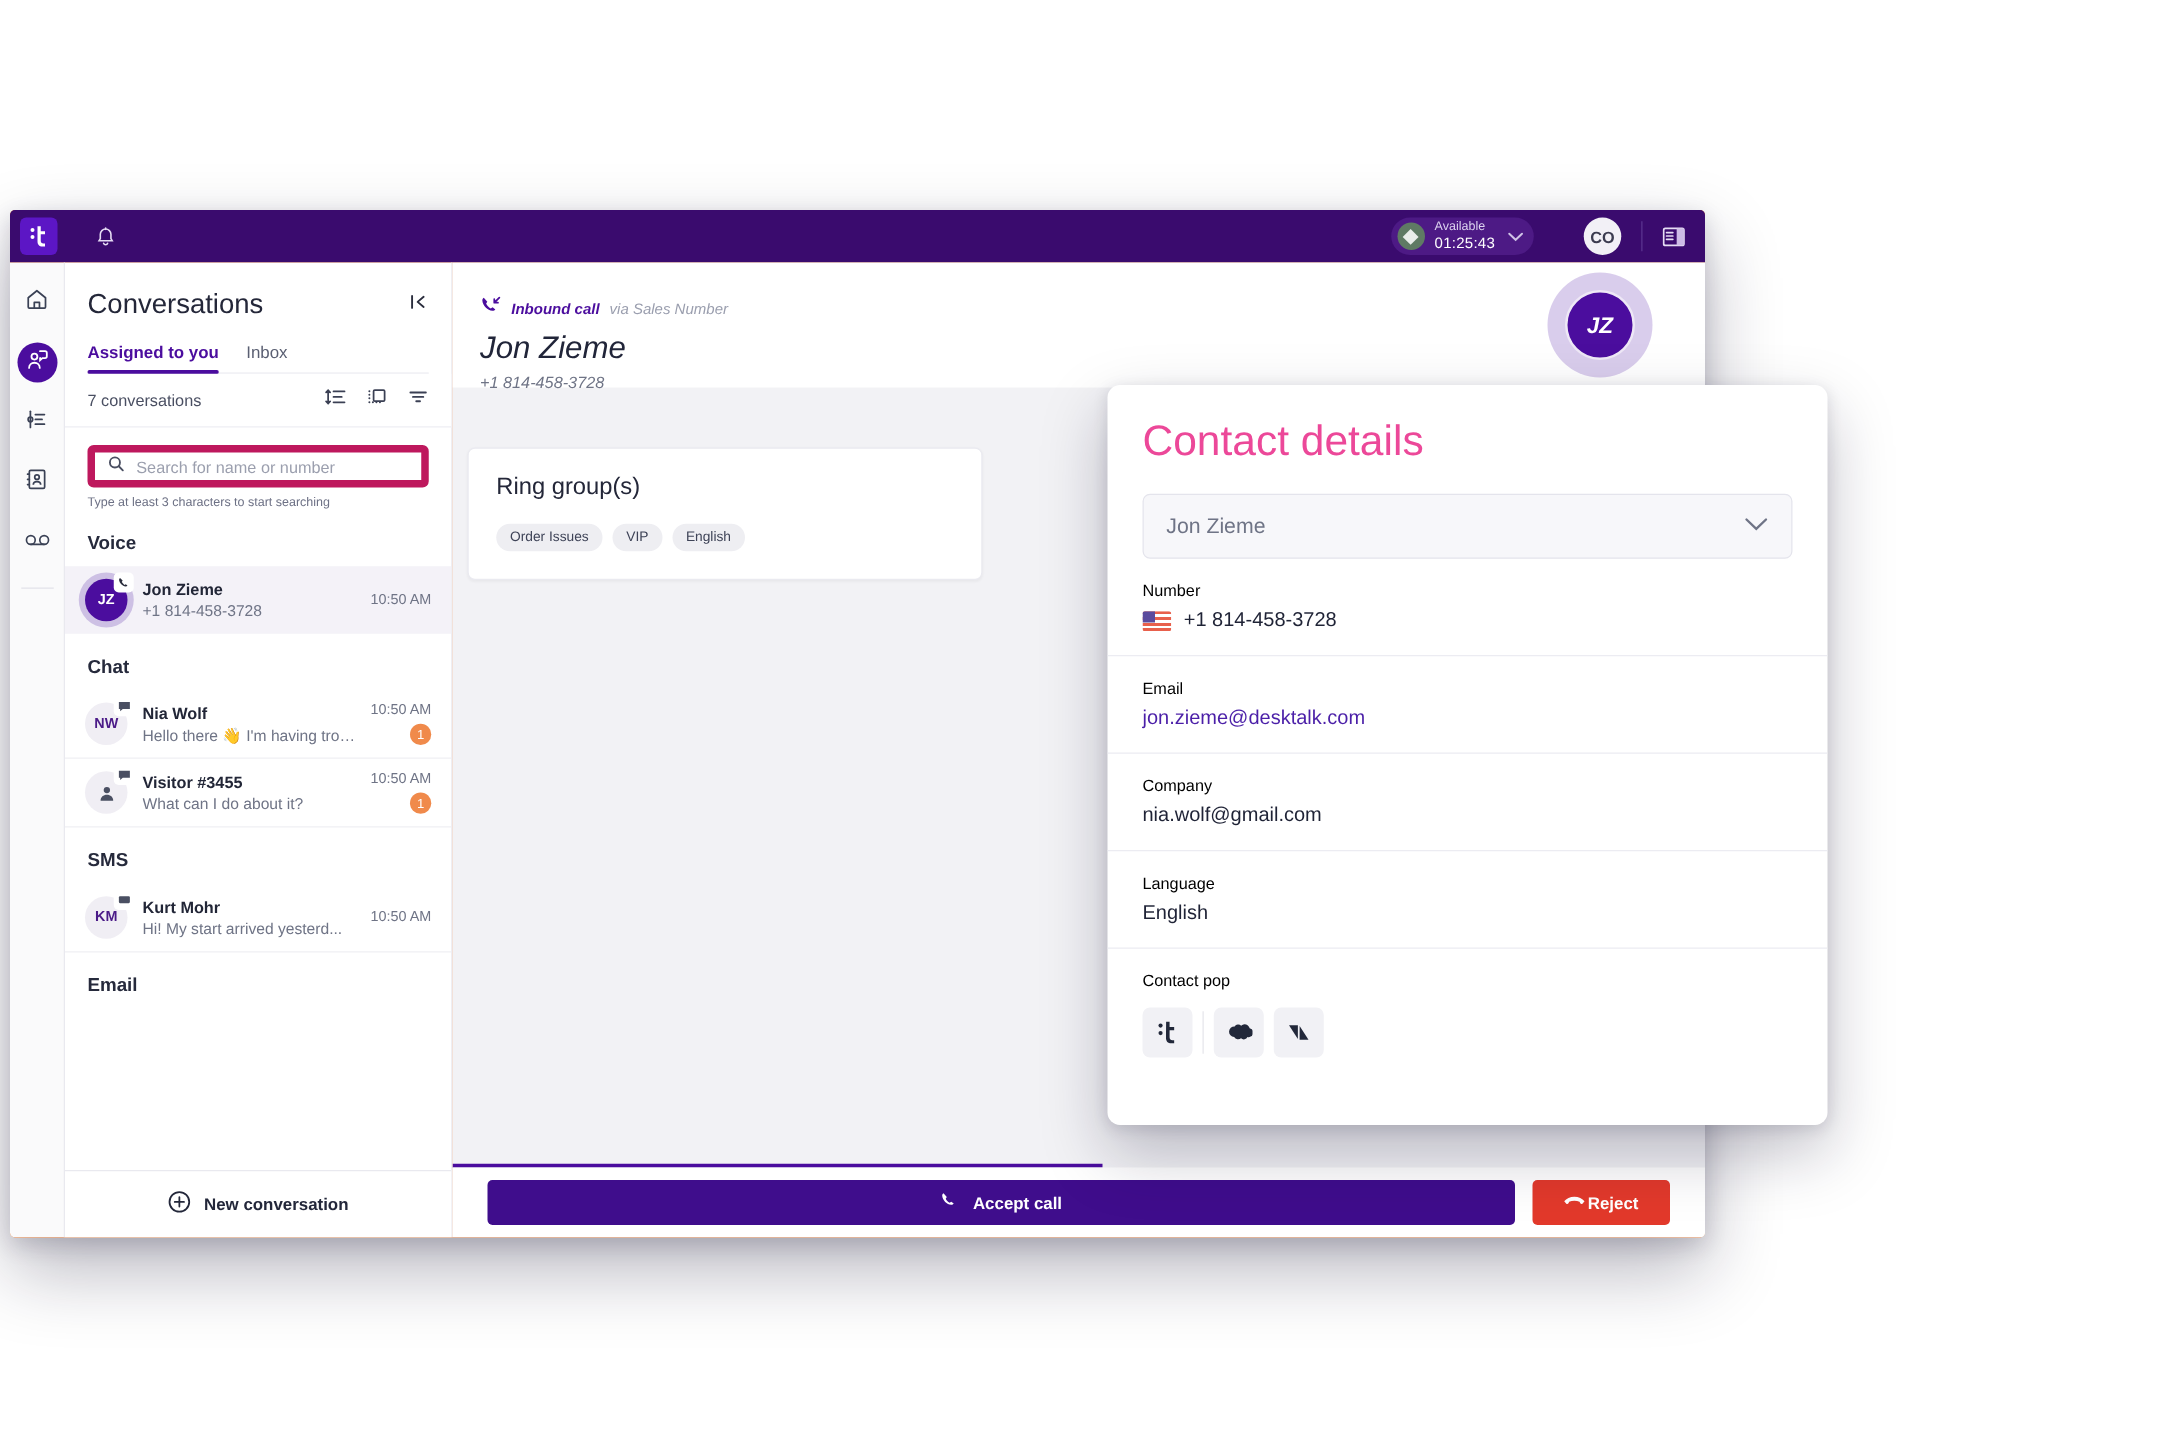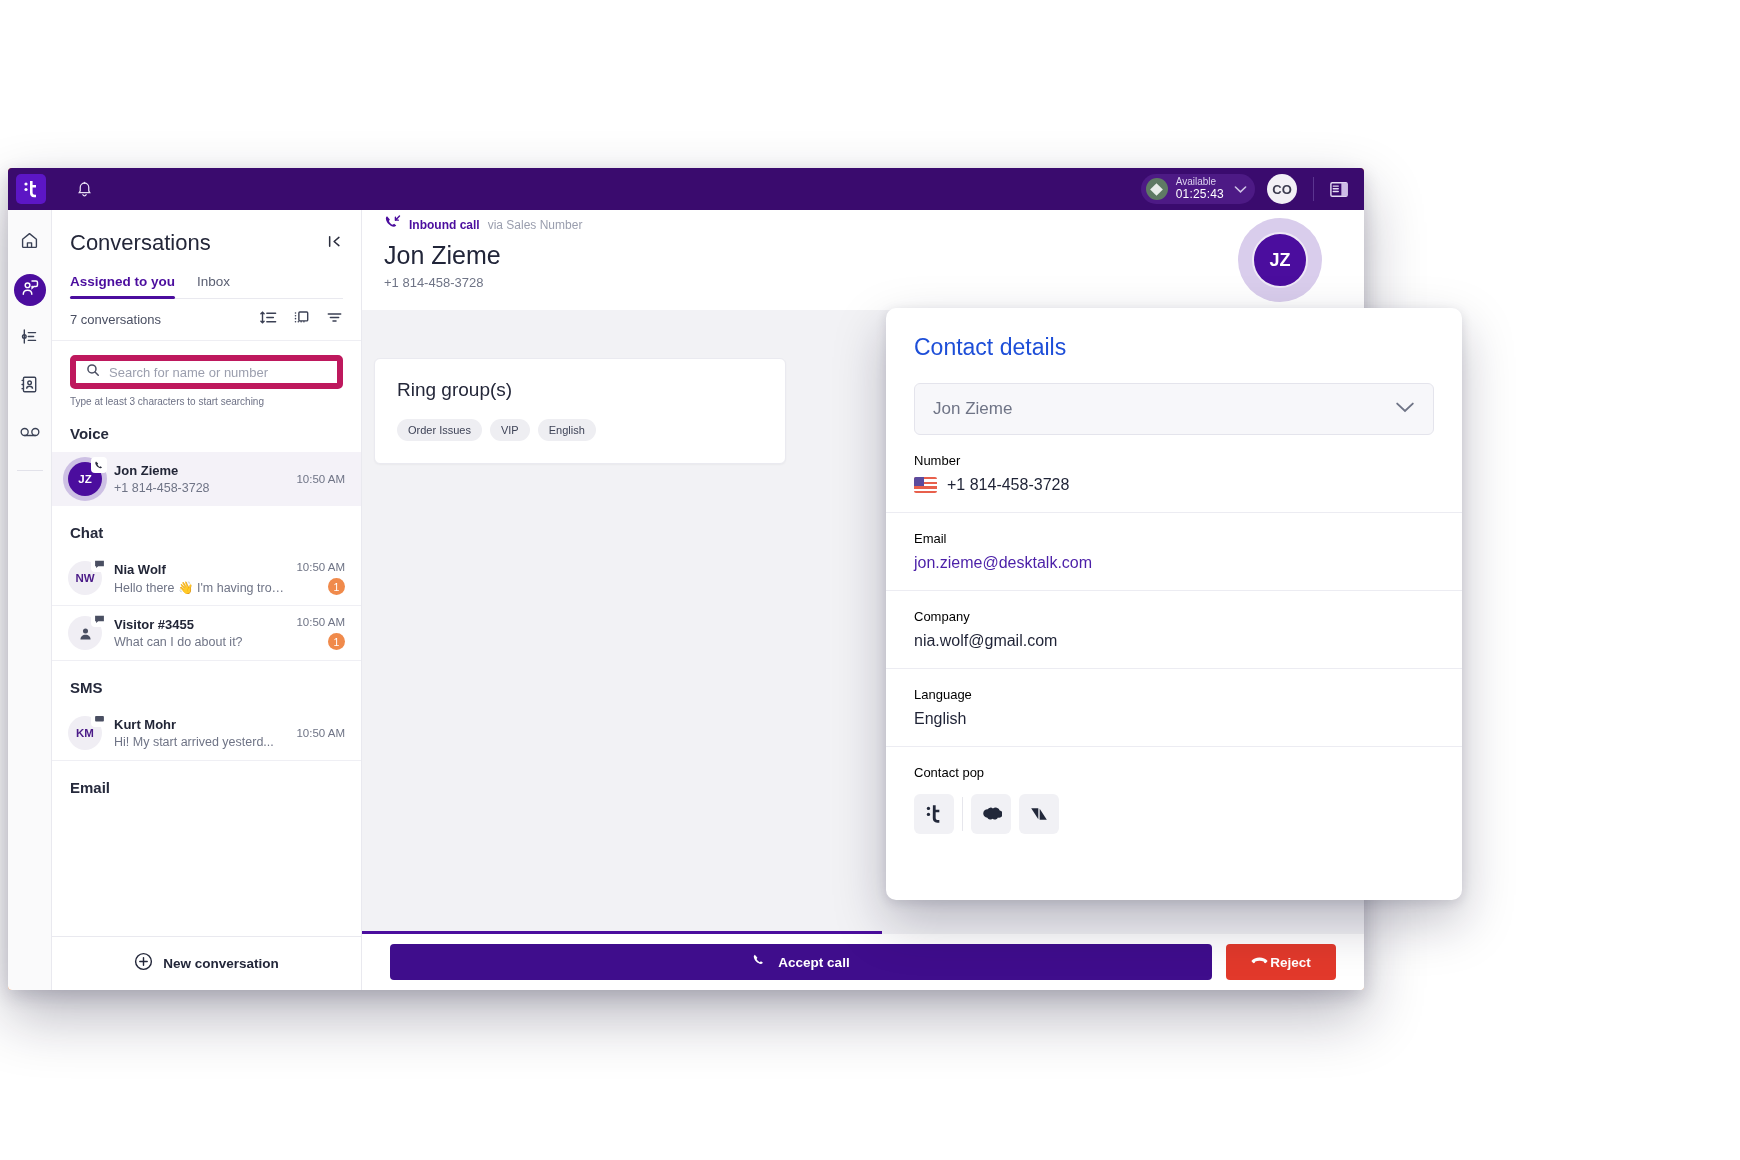--- a/index.html
+++ b/index.html
@@ -59,20 +59,21 @@
   .status-txt { line-height: 1.05; }
   .status-txt .s1 { font-size: 10px; color: #dcd2ef; display:block; }
   .status-txt .s2 { font-size: 12px; color: #ffffff; display:block; letter-spacing:.2px; }
   .chev-top { color:#cfc3e6; font-size: 13px; margin-left: 2px; }
   .avatar-co {
     width: 30px; height: 30px; border-radius: 50%;
     background: #f2f0f6; color: #3c3c50;
     font-size: 13px; font-weight: 600;
     display:flex; align-items:center; justify-content:center;
     margin-right: 16px;
+    margin-left: 28px;
   }
   .topbar-divider { width:1px; height:24px; background:#5b3590; margin-right:16px; }
   .panel-toggle { margin-right: 16px; display:flex; }
 
   
   .app-body { position:absolute; top:42px; left:0; right:0; bottom:0; display:flex; }
 
   
   .rail {
     width: 44px; background:#fafafb; border-right:1px solid #e9e9ef;
@@ -134,21 +135,21 @@
     background:#f08a4b; color:#fff; font-size:10.5px;
     display:flex; align-items:center; justify-content:center;
   }
   .newconv-bar {
     border-top:1px solid #e9e9ef; height:54px; display:flex; align-items:center; justify-content:center; gap:10px; background:#fff;
   }
   .newconv-label { font-size:13.5px; font-weight:700; color:#23273a; }
 
   
   .main-pane { flex:1; position:relative; background:#f2f2f5; overflow:hidden; }
-  .call-head { background:#fff; padding:4px 22px 16px 22px; position:relative; height:100px;}
+  .call-head { background:#fff; padding:26px 22px 16px 22px; position:relative; height:100px;font-style:italic;}
   .inb-row { display:flex; align-items:center; gap:8px; }
   .inb-label { font-size:12px; font-weight:700; color:#4b0d9e; }
   .inb-via { font-size:12px; color:#9a9eae; }
   .call-name { font-size:25px; color:#212539; margin-top:6px; font-weight:400;}
   .call-num { font-size:13px; color:#6f7486; margin-top:5px; }
   .head-av-outer {
     position:absolute; right:42px; top:8px; width:84px; height:84px;
     border-radius:50%; background:#d9cdec; display:flex; align-items:center; justify-content:center;
   }
   .head-av-inner {
@@ -183,21 +184,21 @@
     font-size:13.5px; font-weight:600;
   }
 
   
   .contact-card {
     position:absolute; left:886px; top:308px; width:576px; height:592px;
     background:#fff; border-radius:10px;
     box-shadow:0 22px 52px rgba(18,14,45,0.26), 0 3px 12px rgba(18,14,45,0.12);
     overflow:hidden;
   }
-  .cc-title { font-size:23px; color:#1d4ed8; padding:26px 28px 0 28px; font-weight:400; }
+  .cc-title { font-size:34px; color:#ec4899; padding:26px 28px 0 28px; font-weight:400; }
   .cc-select {
     margin:22px 28px 0 28px; height:52px; border:1px solid #e4e4ec; background:#f7f7fa;
     border-radius:6px; display:flex; align-items:center; justify-content:space-between; padding:0 18px;
   }
   .cc-select span { font-size:17px; color:#6f7486; }
   .cc-row { padding:18px 28px 18px 28px; border-bottom:1px solid #ececf2; }
   .cc-row:first-of-type { border-top:none; }
   .cc-label { font-size:13px; color:#000000; }
   .cc-value { font-size:16px; color:#1f2336; margin-top:8px; display:flex; align-items:center; gap:10px; }
   .cc-value.link { color:#4b1fa8; }

